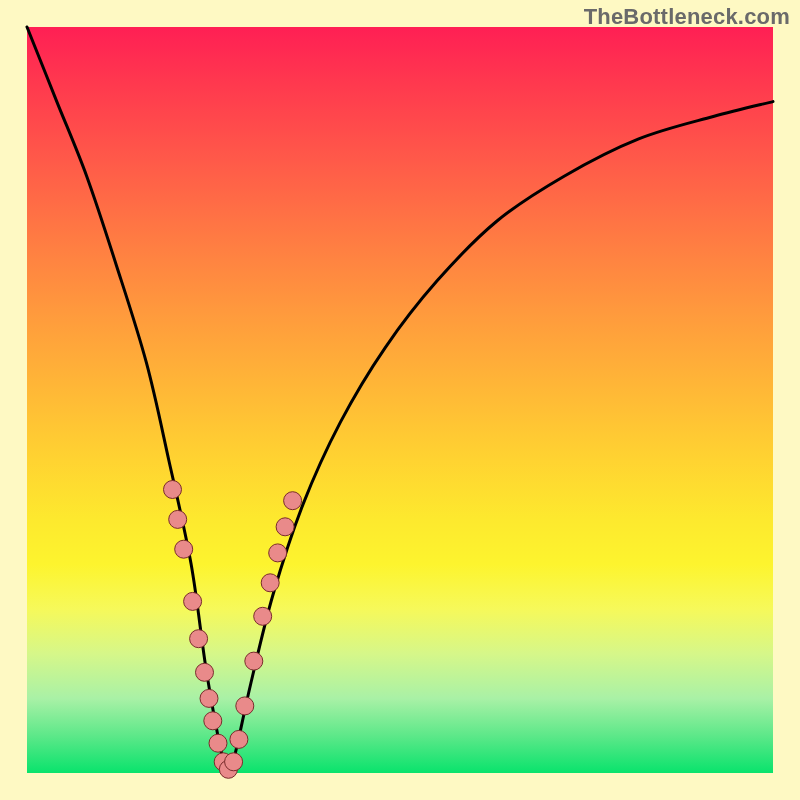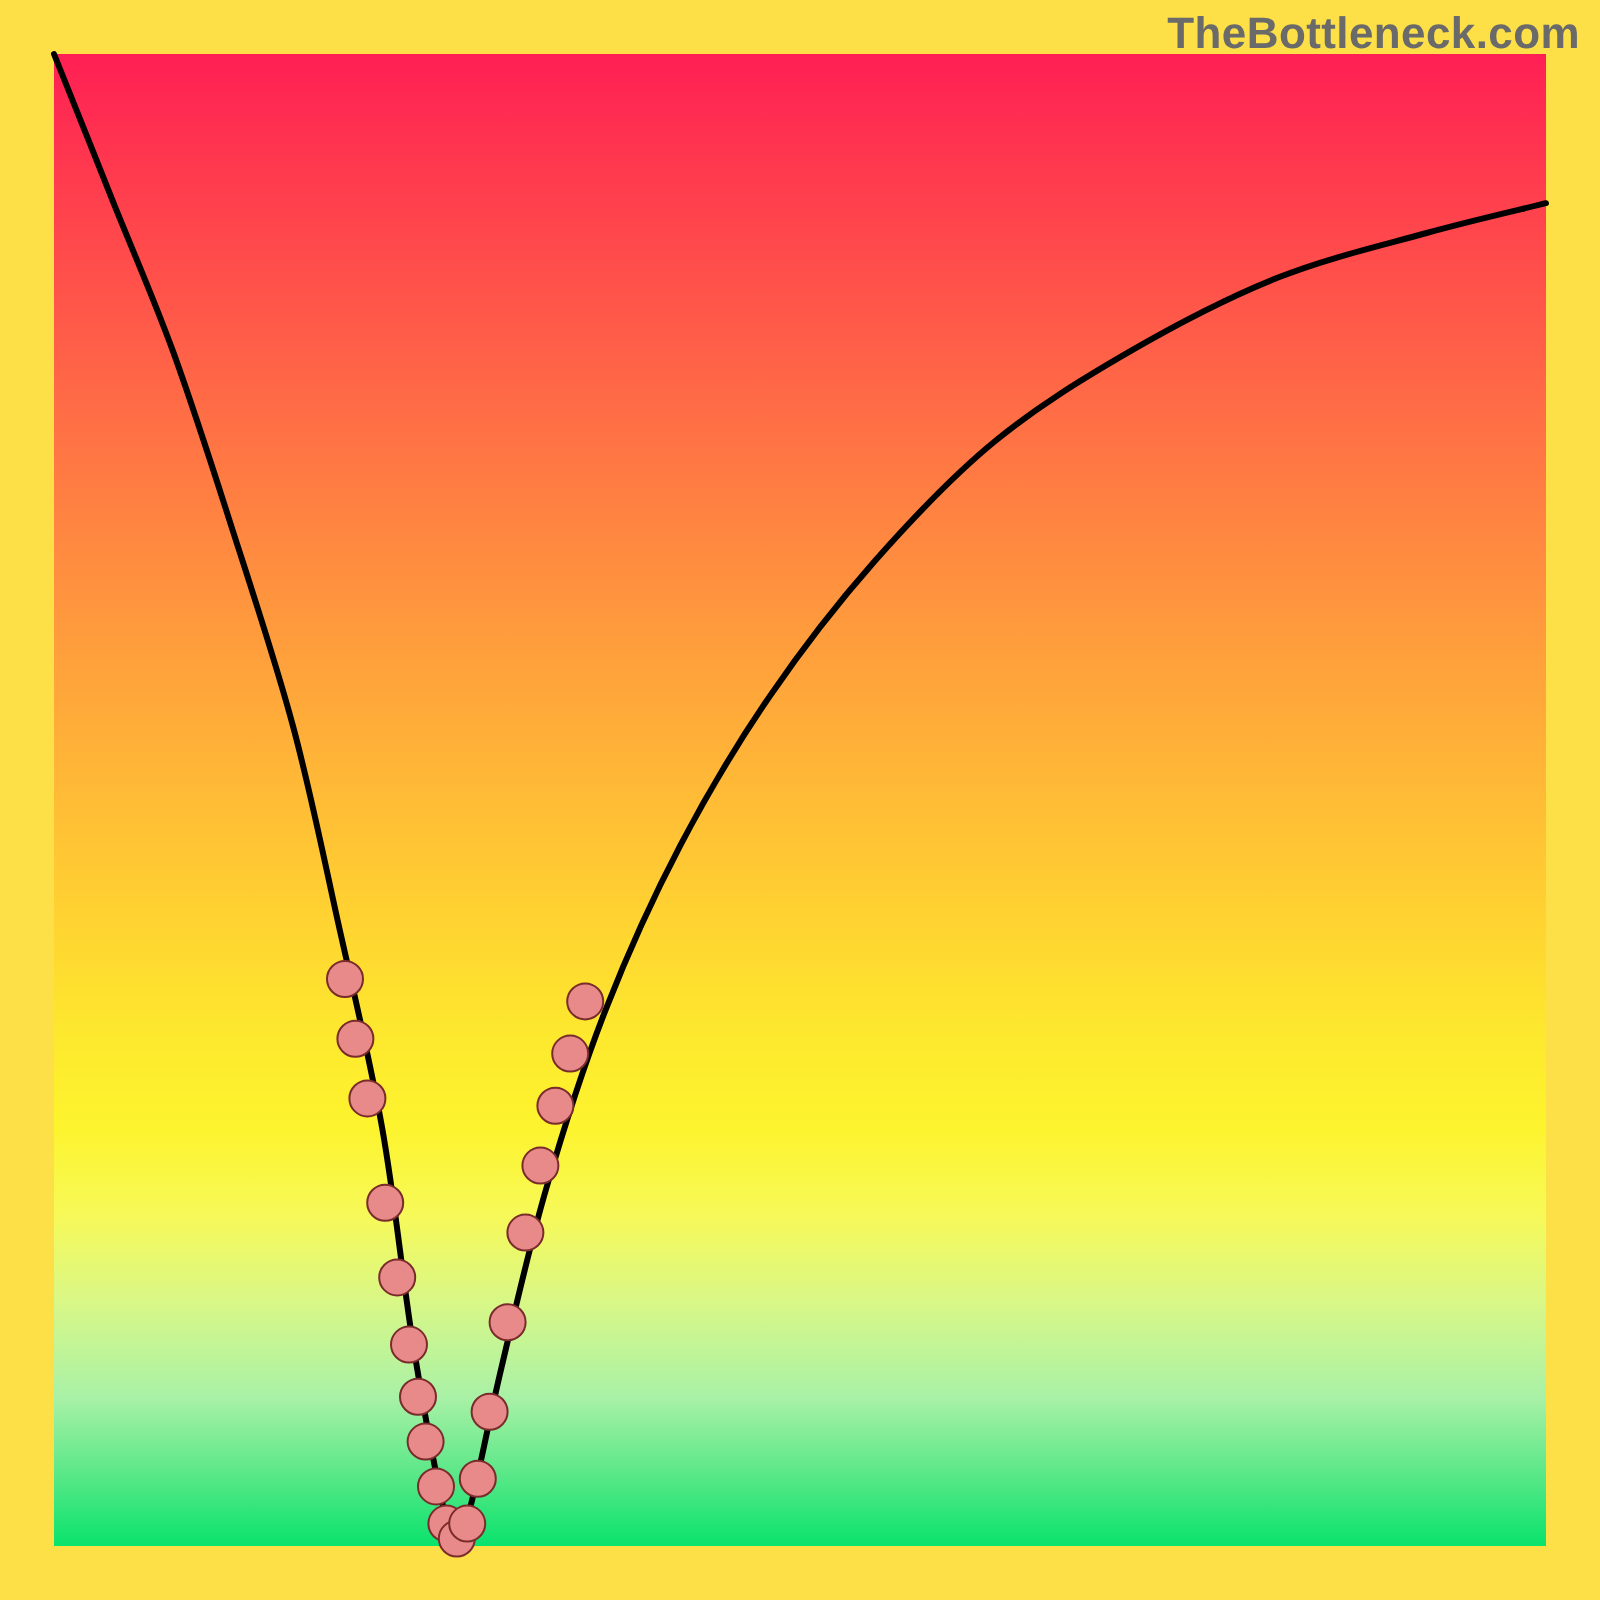--- a/index.html
+++ b/index.html
@@ -10,21 +10,21 @@
     overflow: hidden;
     background: #000;
     font-family: Arial, Helvetica, sans-serif;
   }
   .frame {
     position: absolute;
     left: 0;
     top: 0;
     width: 800px;
     height: 800px;
-    background: #fde047;
+    background: #fef9c3;
   }
   .plot {
     position: absolute;
     left: 27px;
     top: 27px;
     width: 746px;
     height: 746px;
     
     background: linear-gradient(
       to bottom,

